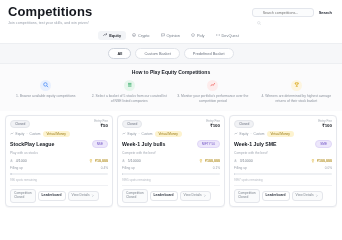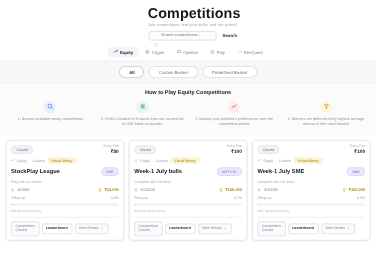--- a/index.html
+++ b/index.html
@@ -7,23 +7,23 @@
     width: 342px; height: 220px;
     font-family: "Liberation Sans", sans-serif;
     background: #ffffff;
     color: #1f2430;
     overflow: hidden;
   }
   .page { width: 342px; height: 220px; position: relative; background:#fff; }
 
   
   .header {
-    padding: 5px 8px 4px 19px;
+    padding: 5px 8px 4px 8px;
     background: #ffffff;
-    display: flex; align-items: center; justify-content: space-between; flex-direction: column;
+    display: flex; align-items: flex-start; justify-content: space-between;
   }
   .title-col { display: flex; flex-direction: column; gap: 2px; }
   .page-title { font-size: 13px; font-weight: 700; letter-spacing: .1px; color:#15181f; line-height: 1.05; }
   .page-sub { font-size: 3.6px; color: #9aa1ad; letter-spacing: .05px; }
   .search-wrap { display: flex; align-items: center; gap: 3px; margin-top: 3px; }
   .search-box {
     display: flex; align-items: center; gap: 2px;
     border: 0.6px solid #e3e6ec; border-radius: 3px;
     background: #fbfcfd; padding: 2px 4px; width: 62px; height: 9px;
   }

